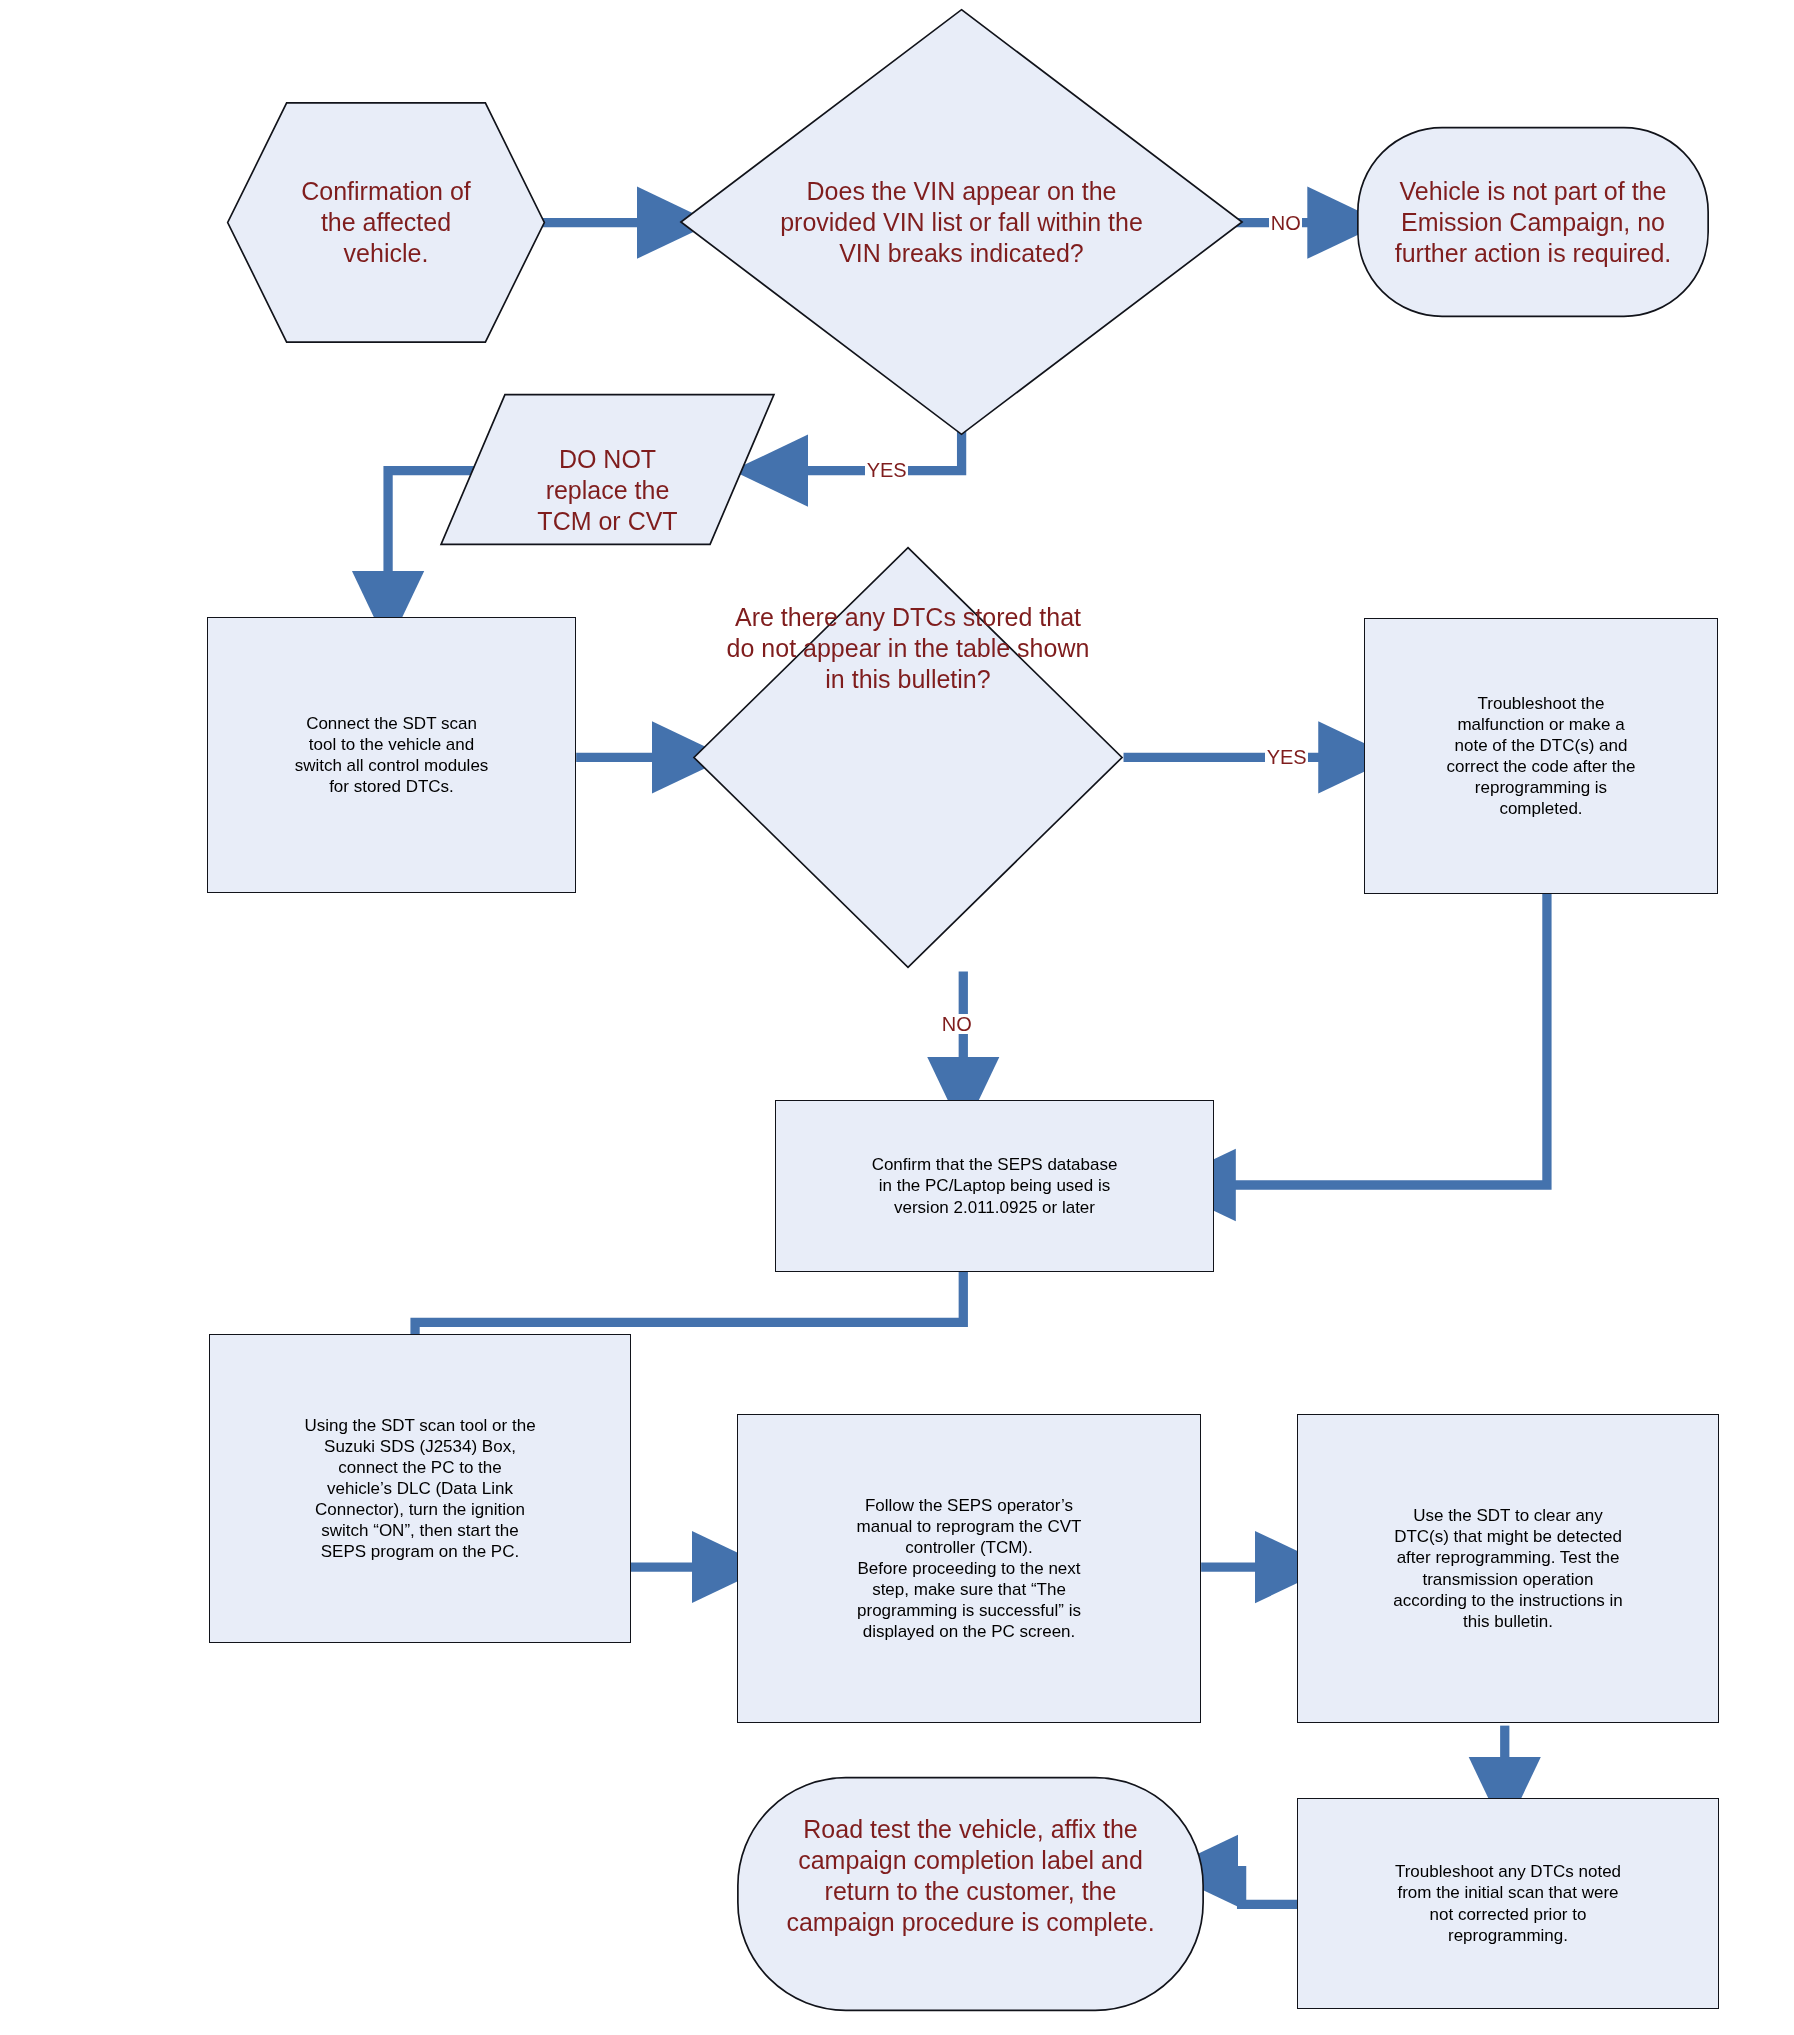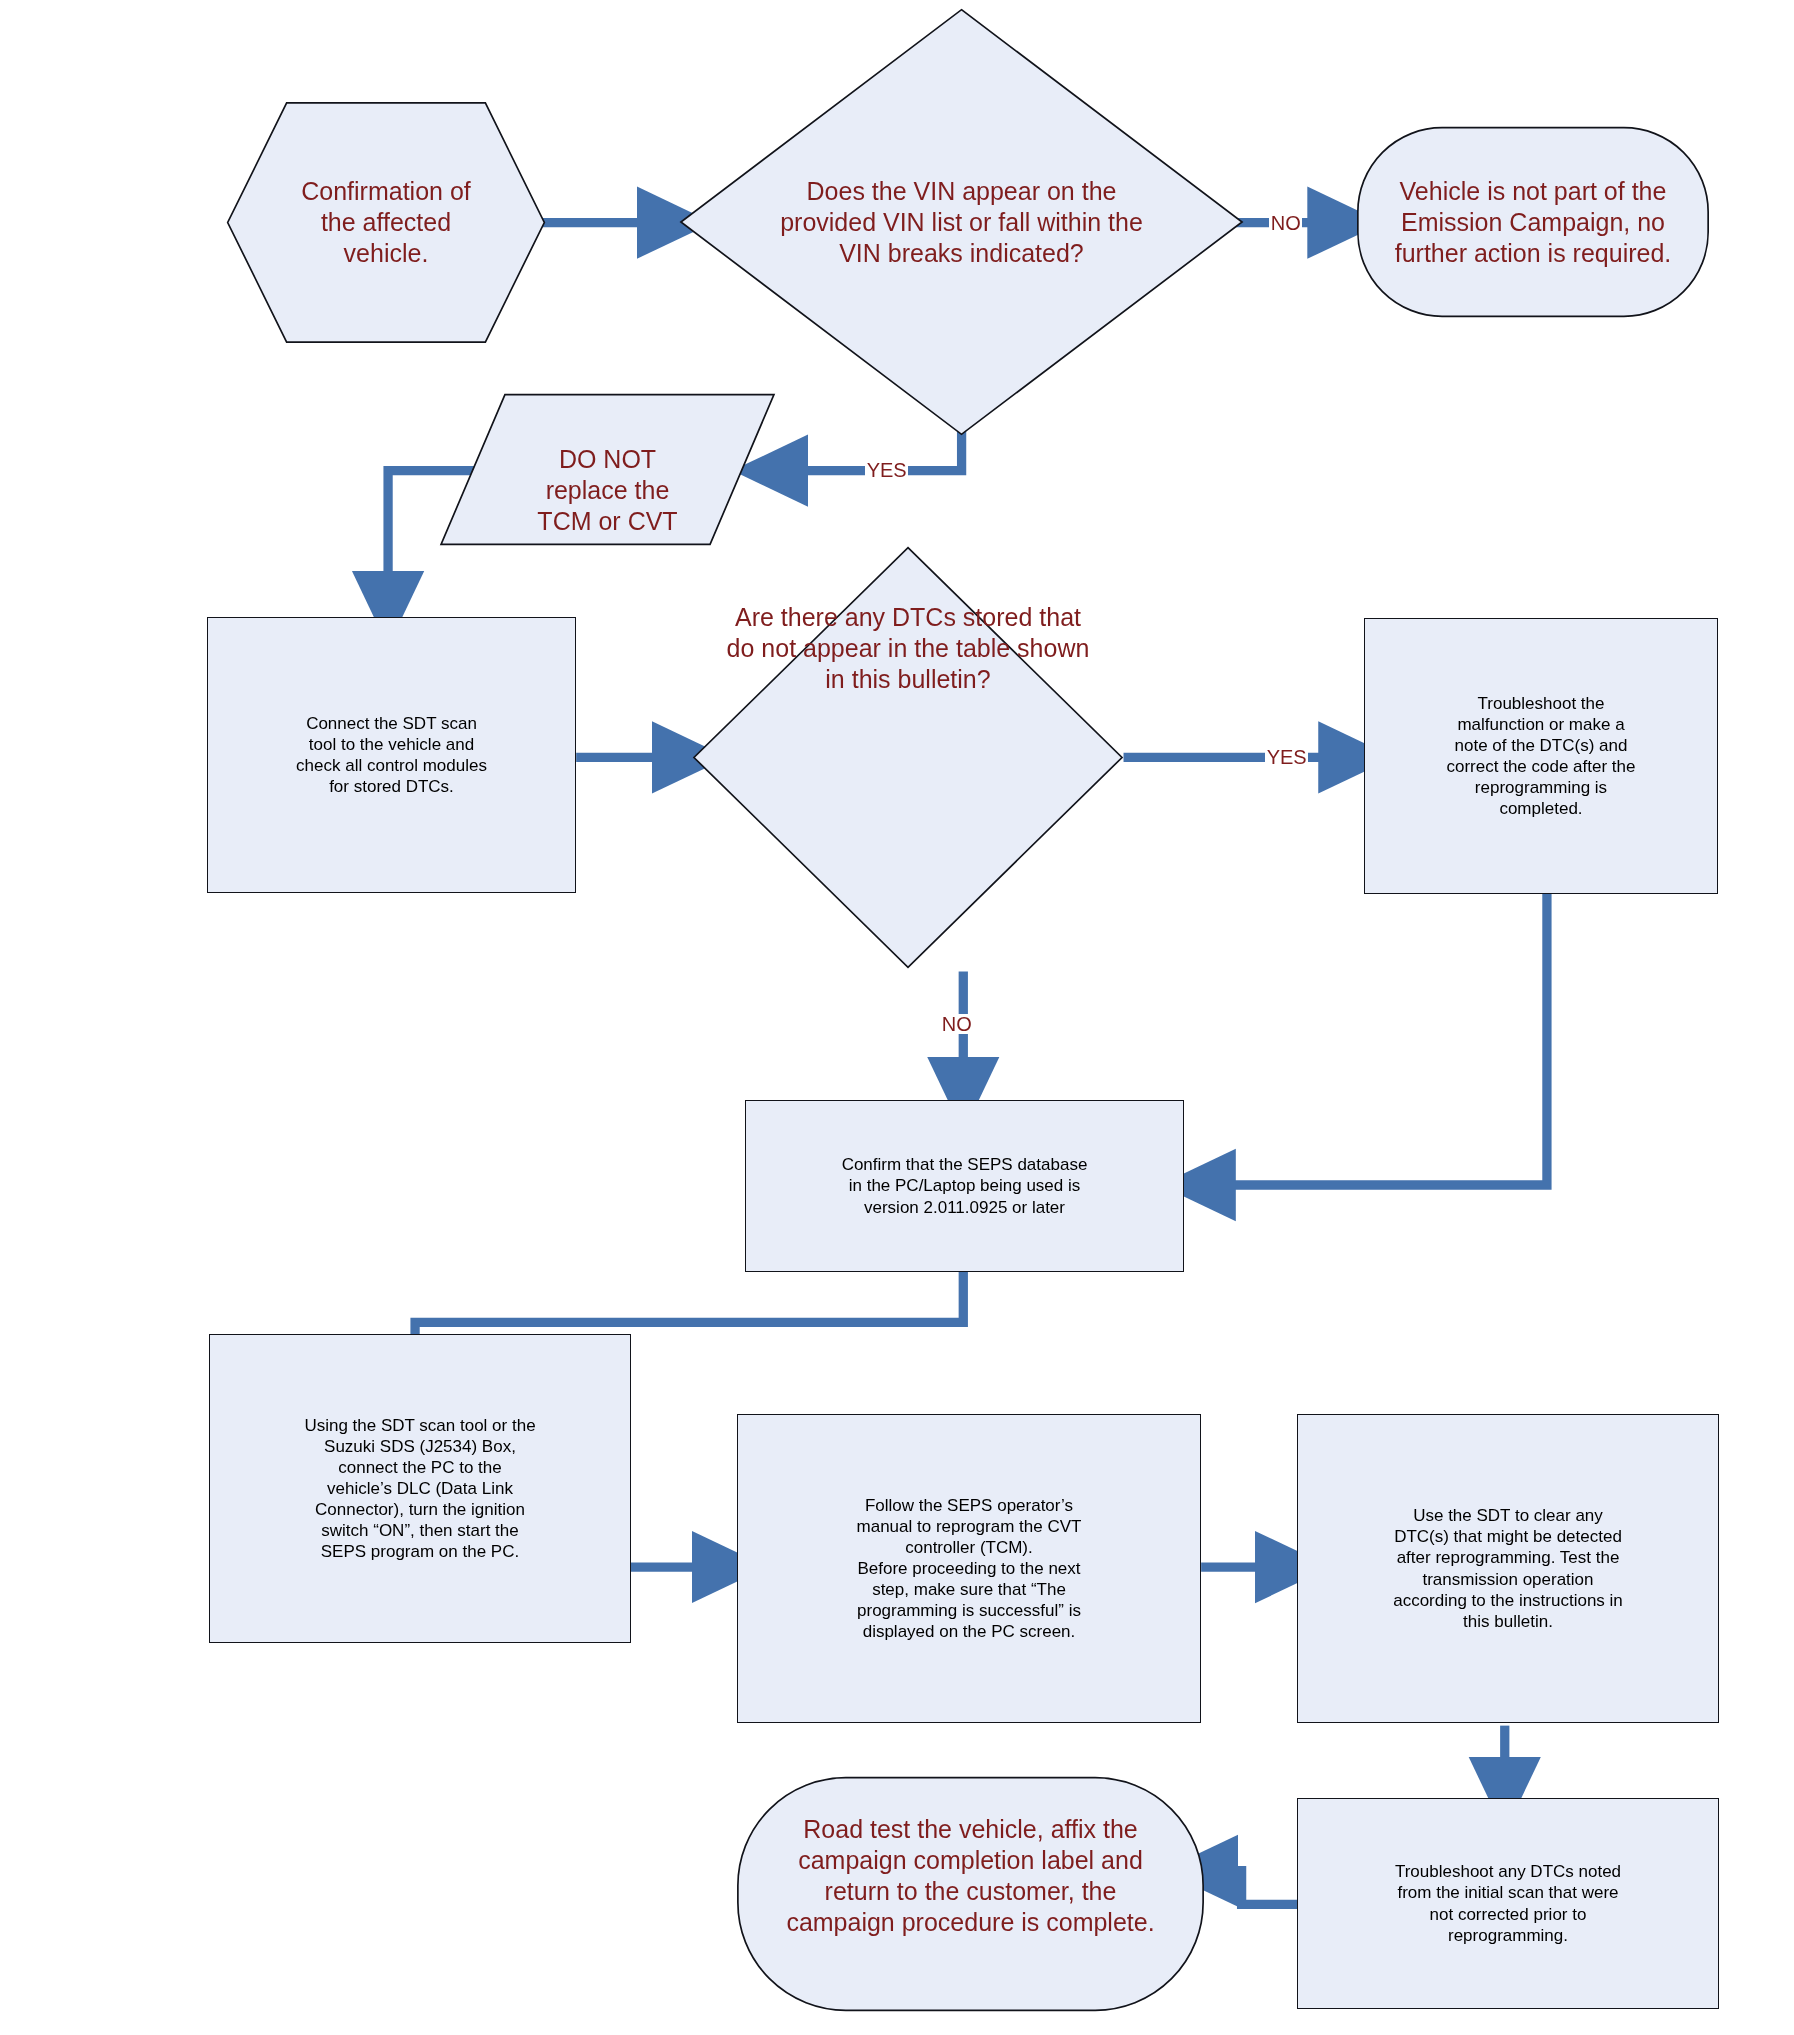--- a/index.html
+++ b/index.html
@@ -86,21 +86,21 @@
       <polygon points="78,2 398,2 322,180 2,180" fill="#e8edf8" stroke="#11131a" stroke-width="2"></polygon>
     </svg>
     <div class="txt">DO NOT
 replace the
 TCM or CVT</div>
   </div>
 
   <div class="node proc" style="left:207px;top:617px;width:369px;height:276px;">
     <div class="txt">Connect the SDT scan
 tool to the vehicle and
-check all control modules
+switch all control modules
 for stored DTCs.</div>
   </div>
 
   <div class="shapebox" style="left:692px;top:546px;width:432px;height:423px;">
     <svg width="432" height="423" viewBox="0 0 512 502">
       <polygon points="256,2 510,251 256,500 2,251" fill="#e8edf8" stroke="#11131a" stroke-width="2"></polygon>
     </svg>
     <div class="txt" style="padding:0 20px;align-items:flex-start;padding-top:56px;">Are there any DTCs stored that
 do not appear in the table shown
 in this bulletin?</div>
@@ -108,21 +108,21 @@
 
   <div class="node proc" style="left:1364px;top:618px;width:354px;height:276px;">
     <div class="txt">Troubleshoot the
 malfunction or make a
 note of the DTC(s) and
 correct the code after the
 reprogramming is
 completed.</div>
   </div>
 
-  <div class="node proc" style="left:745px;top:1100px;width:439px;height:172px;">
+  <div class="node proc" style="left:775px;top:1100px;width:439px;height:172px;">
     <div class="txt">Confirm that the SEPS database
 in the PC/Laptop being used is
 version 2.011.0925 or later</div>
   </div>
 
   <div class="node proc" style="left:209px;top:1334px;width:422px;height:309px;">
     <div class="txt">Using the SDT scan tool or the
 Suzuki SDS (J2534) Box,
 connect the PC to the
 vehicle’s DLC (Data Link

